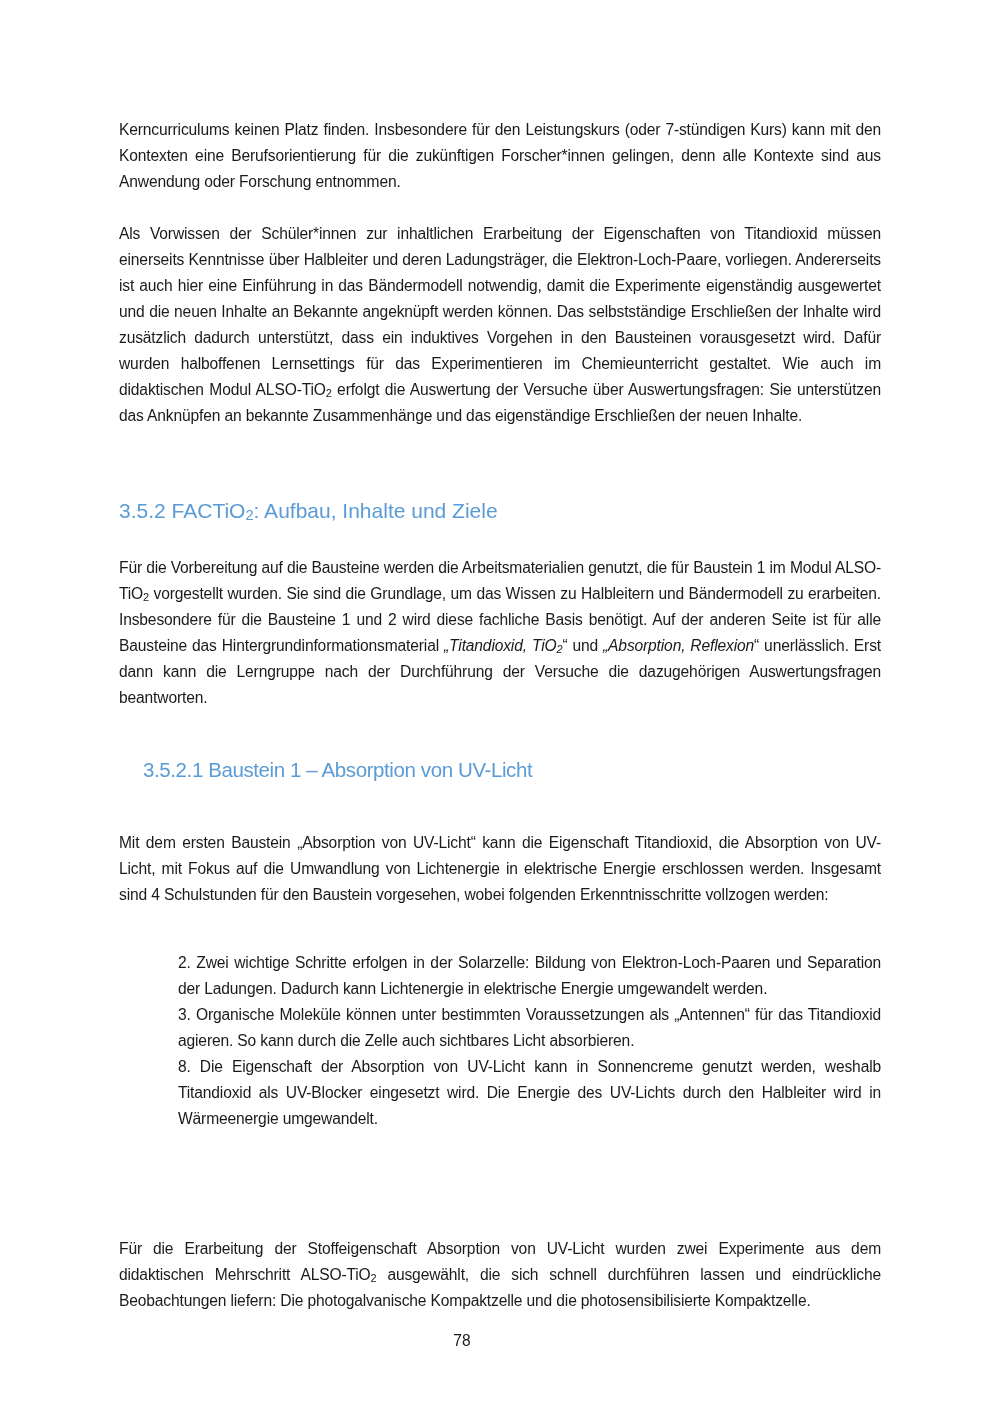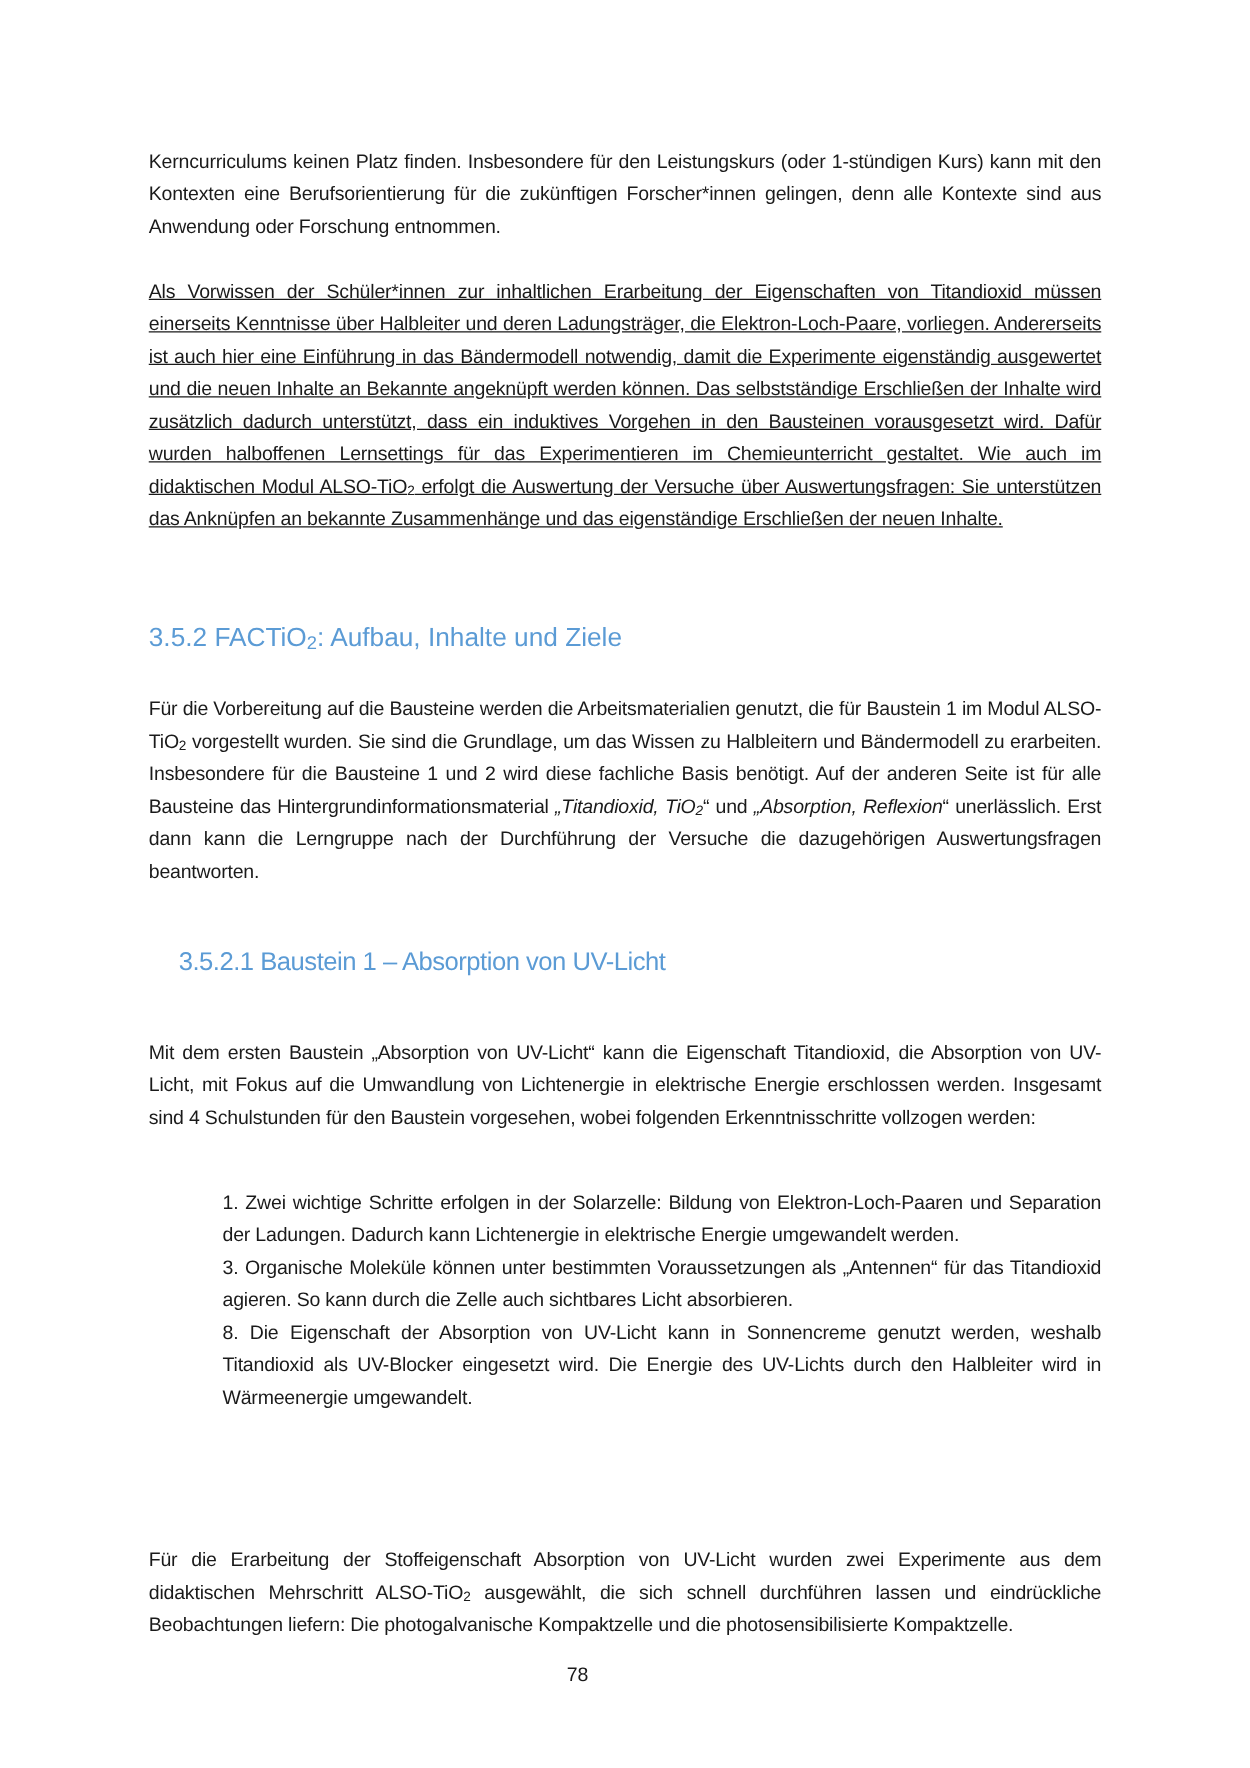--- a/index.html
+++ b/index.html
@@ -15,40 +15,40 @@
   .li { display: block; }
   .pagenum { position: absolute; left: 0; width: 924px; top: 1332px; text-align: center; font-size: 15.6px; }
   sub { font-size: 70%; vertical-align: -2px; line-height: 0; }
   i { font-style: italic; }
 </style>
 </head>
 <body>
 
 <div class="page">
 
-  <div class="p" style="top:117px;">Kerncurriculums keinen Platz finden. Insbesondere für den Leistungskurs (oder 1-stündigen Kurs) kann mit den Kontexten eine Berufsorientierung für die zukünftigen Forscher*innen gelingen, denn alle Kontexte sind aus Anwendung oder Forschung entnommen.</div>
+  <div class="p" style="top:117px;">Kerncurriculums keinen Platz finden. Insbesondere für den Leistungskurs (oder 7-stündigen Kurs) kann mit den Kontexten eine Berufsorientierung für die zukünftigen Forscher*innen gelingen, denn alle Kontexte sind aus Anwendung oder Forschung entnommen.</div>
 
-  <div class="p" style="top:221px;text-decoration:underline;">
+  <div class="p" style="top:221px;">
     <span>Als Vorwissen der Schüler*innen zur inhaltlichen Erarbeitung der Eigenschaften von Titandioxid müssen einerseits Kenntnisse über Halbleiter und deren Ladungsträger, die Elektron-Loch-Paare, vorliegen. Andererseits ist auch hier eine Einführung in das Bändermodell notwendig, damit die Experimente eigenständig ausgewertet und die neuen Inhalte an Bekannte angeknüpft werden können. Das selbstständige Erschließen der Inhalte wird zusätzlich dadurch unterstützt, dass ein induktives Vorgehen in den Bausteinen vorausgesetzt wird. Dafür wurden halboffenen Lernsettings für das Experimentieren im Chemieunterricht gestaltet. Wie auch im didaktischen Modul ALSO-TiO</span><sub>2</sub><span> erfolgt die Auswertung der Versuche über Auswertungsfragen: Sie unterstützen das Anknüpfen an bekannte Zusammenhänge und das eigenständige Erschließen der neuen Inhalte.</span>
   </div>
 
   <div class="h2" style="top:499px;">
     <span>3.5.2 FACTiO</span><sub>2</sub><span>: Aufbau, Inhalte und Ziele</span>
   </div>
 
   <div class="p" style="top:555px;">
     <span>Für die Vorbereitung auf die Bausteine werden die Arbeitsmaterialien genutzt, die für Baustein 1 im Modul ALSO-TiO</span><sub>2</sub><span> vorgestellt wurden. Sie sind die Grundlage, um das Wissen zu Halbleitern und Bändermodell zu erarbeiten. Insbesondere für die Bausteine 1 und 2 wird diese fachliche Basis benötigt. Auf der anderen Seite ist für alle Bausteine das Hintergrundinformationsmaterial </span><i><span>„Titandioxid, TiO</span><sub>2</sub></i><span>“ und </span><i>„Absorption, Reflexion</i><span>“ unerlässlich. Erst dann kann die Lerngruppe nach der Durchführung der Versuche die dazugehörigen Auswertungsfragen beantworten.</span>
   </div>
 
   <div class="h3" style="top:758px;">3.5.2.1 Baustein 1 – Absorption von UV-Licht</div>
 
   <div class="p" style="top:830px;">Mit dem ersten Baustein „Absorption von UV-Licht“ kann die Eigenschaft Titandioxid, die Absorption von UV-Licht, mit Fokus auf die Umwandlung von Lichtenergie in elektrische Energie erschlossen werden. Insgesamt sind 4 Schulstunden für den Baustein vorgesehen, wobei folgenden Erkenntnisschritte vollzogen werden:</div>
 
   <div class="list" style="top:950px;">
-    <span class="li">1. Zwei wichtige Schritte erfolgen in der Solarzelle: Bildung von Elektron-Loch-Paaren und Separation der Ladungen. Dadurch kann Lichtenergie in elektrische Energie umgewandelt werden.</span>
+    <span class="li">2. Zwei wichtige Schritte erfolgen in der Solarzelle: Bildung von Elektron-Loch-Paaren und Separation der Ladungen. Dadurch kann Lichtenergie in elektrische Energie umgewandelt werden.</span>
     <span class="li">3. Organische Moleküle können unter bestimmten Voraussetzungen als „Antennen“ für das Titandioxid agieren. So kann durch die Zelle auch sichtbares Licht absorbieren.</span>
     <span class="li">8. Die Eigenschaft der Absorption von UV-Licht kann in Sonnencreme genutzt werden, weshalb Titandioxid als UV-Blocker eingesetzt wird. Die Energie des UV-Lichts durch den Halbleiter wird in Wärmeenergie umgewandelt.</span>
   </div>
 
   <div class="p" style="top:1236px;">
     <span>Für die Erarbeitung der Stoffeigenschaft Absorption von UV-Licht wurden zwei Experimente aus dem didaktischen Mehrschritt ALSO-TiO</span><sub>2</sub><span> ausgewählt, die sich schnell durchführen lassen und eindrückliche Beobachtungen liefern: Die photogalvanische Kompaktzelle und die photosensibilisierte Kompaktzelle.</span>
   </div>
 
   <div class="pagenum">78</div>
 </div>

